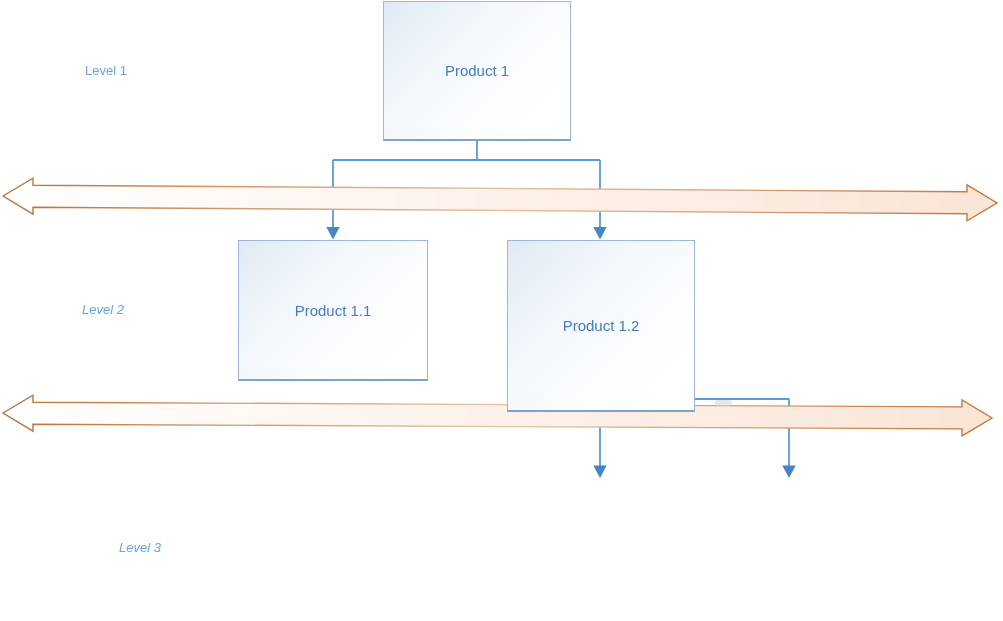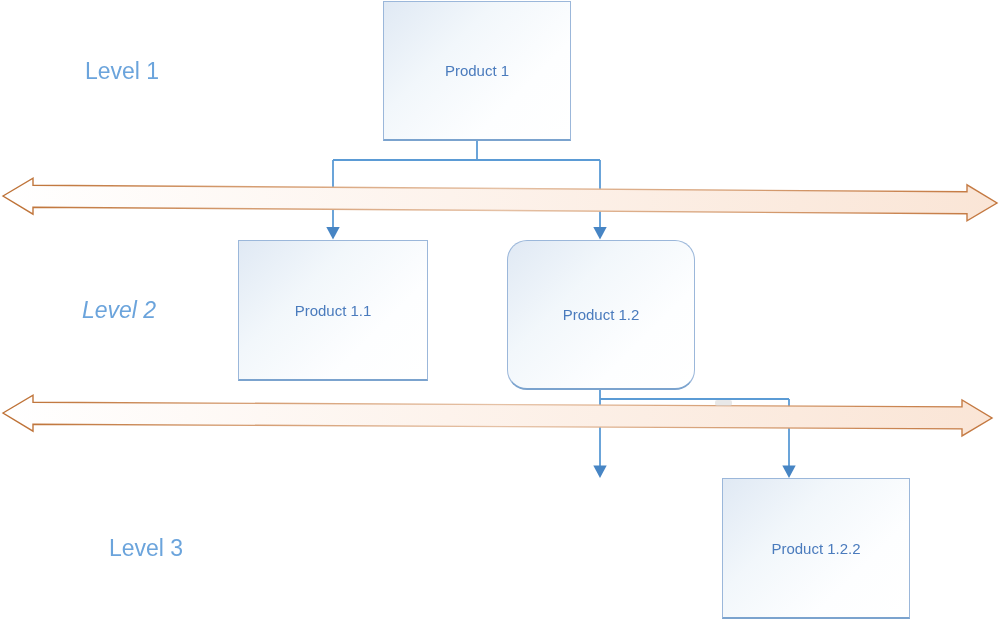--- a/index.html
+++ b/index.html
@@ -22,29 +22,29 @@
     background:linear-gradient(135deg,#e0e9f4 0%,#f2f7fb 35%,#fdfeff 70%,#ffffff 100%);
     border:1px solid var(--node-border);
     border-bottom:2px solid var(--node-border-bottom);
     color:var(--node-text);
     font-size:15px;
     box-sizing:border-box;
     text-align:center;
   }
   .n1  {left:383px;top:1px;  width:188px;height:140px;}
   .n11 {left:238px;top:240px;width:190px;height:141px;}
-  .n12 {left:507px;top:240px;width:188px;height:150px;border-radius:20px;}
+  .n12 {left:507px;top:240px;width:188px;height:172px;}
   .n121{left:507px;top:478px;width:188px;height:141px;}
   .n122{left:722px;top:478px;width:188px;height:141px;}
   .level-label{
-    position:absolute;color:var(--level-label);font-size:23px;line-height:20px;white-space:nowrap;
+    position:absolute;color:var(--level-label);font-size:13px;line-height:20px;white-space:nowrap;
   }
   .lv1{left:85px;top:61px;}
   .lv2{left:82px;top:300px;font-style:italic;}
-  .lv3{left:109px;top:538px;}
+  .lv3{left:119px;top:538px;font-style:italic;}
 </style>
 </head>
 <body>
 
 <div class="canvas">
 
   <svg class="overlay" width="1003" height="621" viewBox="0 0 1003 621" xmlns="http://www.w3.org/2000/svg">
     <defs>
       <linearGradient id="bandFill" x1="0" y1="0" x2="1" y2="0">
         <stop offset="0" stop-color="#ffffff"></stop>
@@ -75,15 +75,14 @@
     <rect x="715" y="400" width="17" height="6" rx="2" fill="#d9d9d9" opacity="0.6"></rect>
   </svg>
 
   <div class="level-label lv1">Level 1</div>
   <div class="level-label lv2">Level 2</div>
   <div class="level-label lv3">Level 3</div>
 
   <div class="node n1">Product 1</div>
   <div class="node n11">Product 1.1</div>
   <div class="node n12">Product 1.2</div>
-  <div class="node n122">Product 1.2.2</div>
 
 </div>
 
 </body></html>

